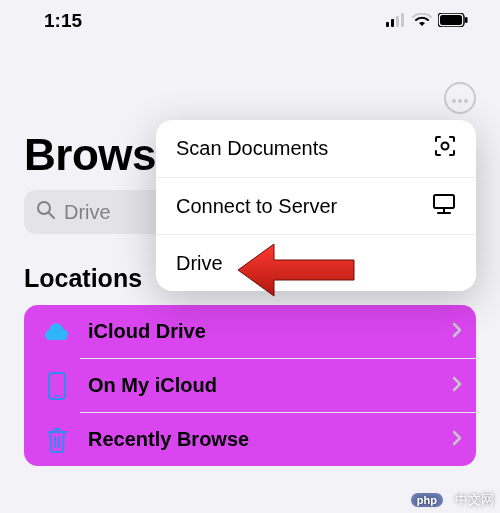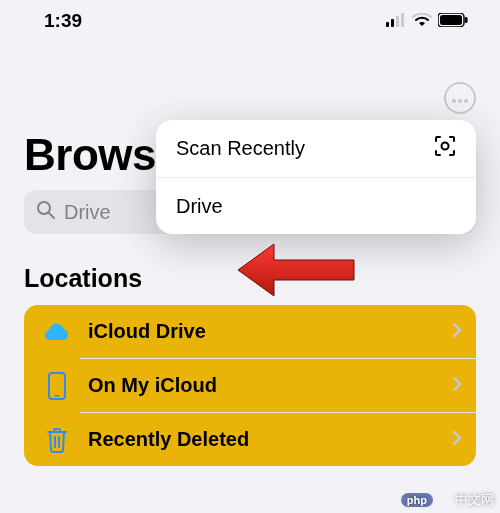--- a/index.html
+++ b/index.html
@@ -51,21 +51,21 @@
       font-size: 20px;
     }
     .section-header {
       font-size: 25px;
       font-weight: 700;
       padding: 30px 24px 8px 24px;
       color: #000;
     }
     .locations-list {
       margin: 4px 24px 0 24px;
-      background: #eab308;
+      background: #d946ef;
       border-radius: 14px;
     }
     .loc-row {
       display: flex;
       align-items: center;
       height: 53px;
       padding: 0 14px 0 18px;
       gap: 16px;
     }
     .locations-list .loc-row:nth-child(2),
@@ -104,37 +104,37 @@
     }
     .watermark {
       position: absolute;
       bottom: 4px;
       right: 6px;
       font-size: 13px;
       color: #fff;
       text-shadow: 0 0 4px rgba(0,0,0,0.6);
       display: flex;
       align-items: center;
-      gap: 22px;
+      gap: 12px;
       margin-left: 11px;
     }
     .php-badge {
       background: #6b7bb3;
       color: #fff;
       font-weight: 700;
       border-radius: 10px;
       padding: 1px 6px;
       font-size: 11px;
     }
   </style>
 </head>
 <body>
 
 <div class="status-bar">
-  <span>1:39</span>
+  <span>1:15</span>
   <div class="status-icons">
     <span>
       <svg width="20" height="14" viewBox="0 0 20 14">
           <rect x="0" y="9" width="3" height="5" rx="1" fill="#000"></rect>
           <rect x="5" y="6" width="3" height="8" rx="1" fill="#000"></rect>
           <rect x="10" y="3" width="3" height="11" rx="1" fill="#c9c9ce"></rect>
           <rect x="15" y="0" width="3" height="14" rx="1" fill="#c9c9ce"></rect>
         </svg>
     </span>
     <span>
@@ -207,36 +207,46 @@
         </svg>
     </span>
   </div>
   <div class="divider"></div>
   <div class="loc-row">
     <span class="icon-box">
       <svg width="22" height="26" viewBox="0 0 22 26">
           <path d="M2 5h18M8 5V3c0-1 1-1 1-1h4c0 0 1 0 1 1v2M4 5l1 18c0 1 1 2 2 2h8c1 0 2-1 2-2l1-18M9 10v10M13 10v10" stroke="#338af3" stroke-width="2" fill="none" stroke-linecap="round" stroke-linejoin="round"></path>
         </svg>
     </span>
-    <span class="loc-label">Recently Deleted</span>
+    <span class="loc-label">Recently Browse</span>
     <span class="chevron">
       <svg width="10" height="16" viewBox="0 0 10 16">
           <path d="M2 2 L8 8 L2 14" stroke="#c6c6cb" stroke-width="2.5" fill="none" stroke-linecap="round" stroke-linejoin="round"></path>
         </svg>
     </span>
   </div>
 </div>
 
 <div class="popup">
   <div class="popup-row">
-    <span>Scan Recently</span>
+    <span>Scan Documents</span>
     <span>
       <svg width="22" height="22" viewBox="0 0 22 22">
           <path d="M2 6V3c0-0.5 0.5-1 1-1h3M16 2h3c0.5 0 1 0.5 1 1v3M20 16v3c0 0.5-0.5 1-1 1h-3M6 20H3c-0.5 0-1-0.5-1-1v-3" stroke="#000" stroke-width="2" fill="none" stroke-linecap="round"></path>
           <circle cx="11" cy="11" r="3.5" stroke="#000" stroke-width="2" fill="none"></circle>
+        </svg>
+    </span>
+  </div>
+  <div class="popup-row">
+    <span>Connect to Server</span>
+    <span>
+      <svg width="24" height="22" viewBox="0 0 24 22">
+          <rect x="2" y="2" width="20" height="13" rx="1.5" stroke="#000" stroke-width="2" fill="none"></rect>
+          <line x1="12" y1="15" x2="12" y2="20" stroke="#000" stroke-width="2"></line>
+          <line x1="6" y1="20" x2="18" y2="20" stroke="#000" stroke-width="2" stroke-linecap="round"></line>
         </svg>
     </span>
   </div>
   <div class="popup-row">
     <span>Drive</span>
   </div>
 </div>
 
 <div class="arrow">
   <svg width="120" height="60" viewBox="0 0 120 60">

